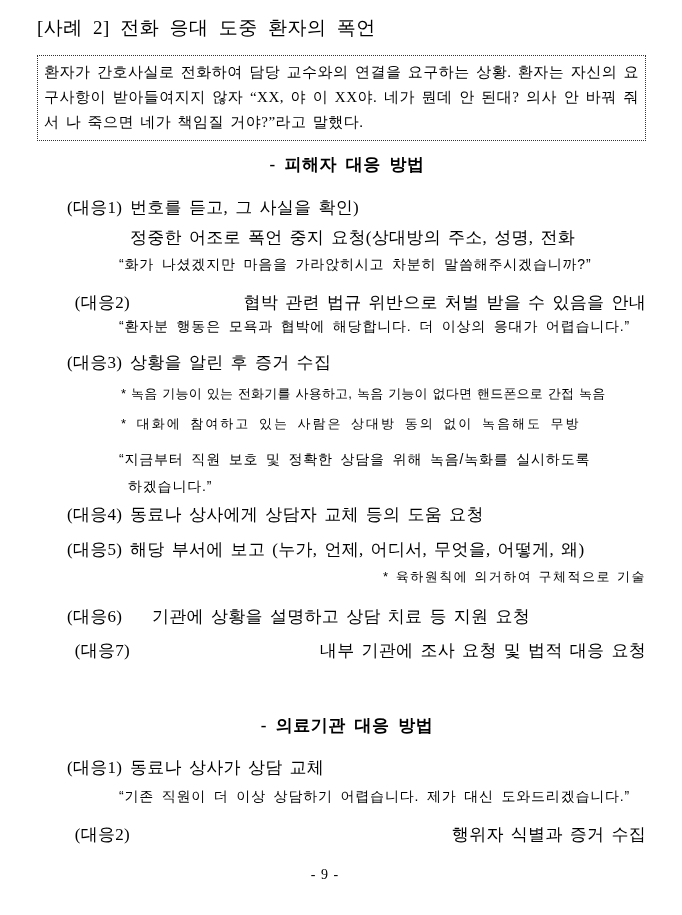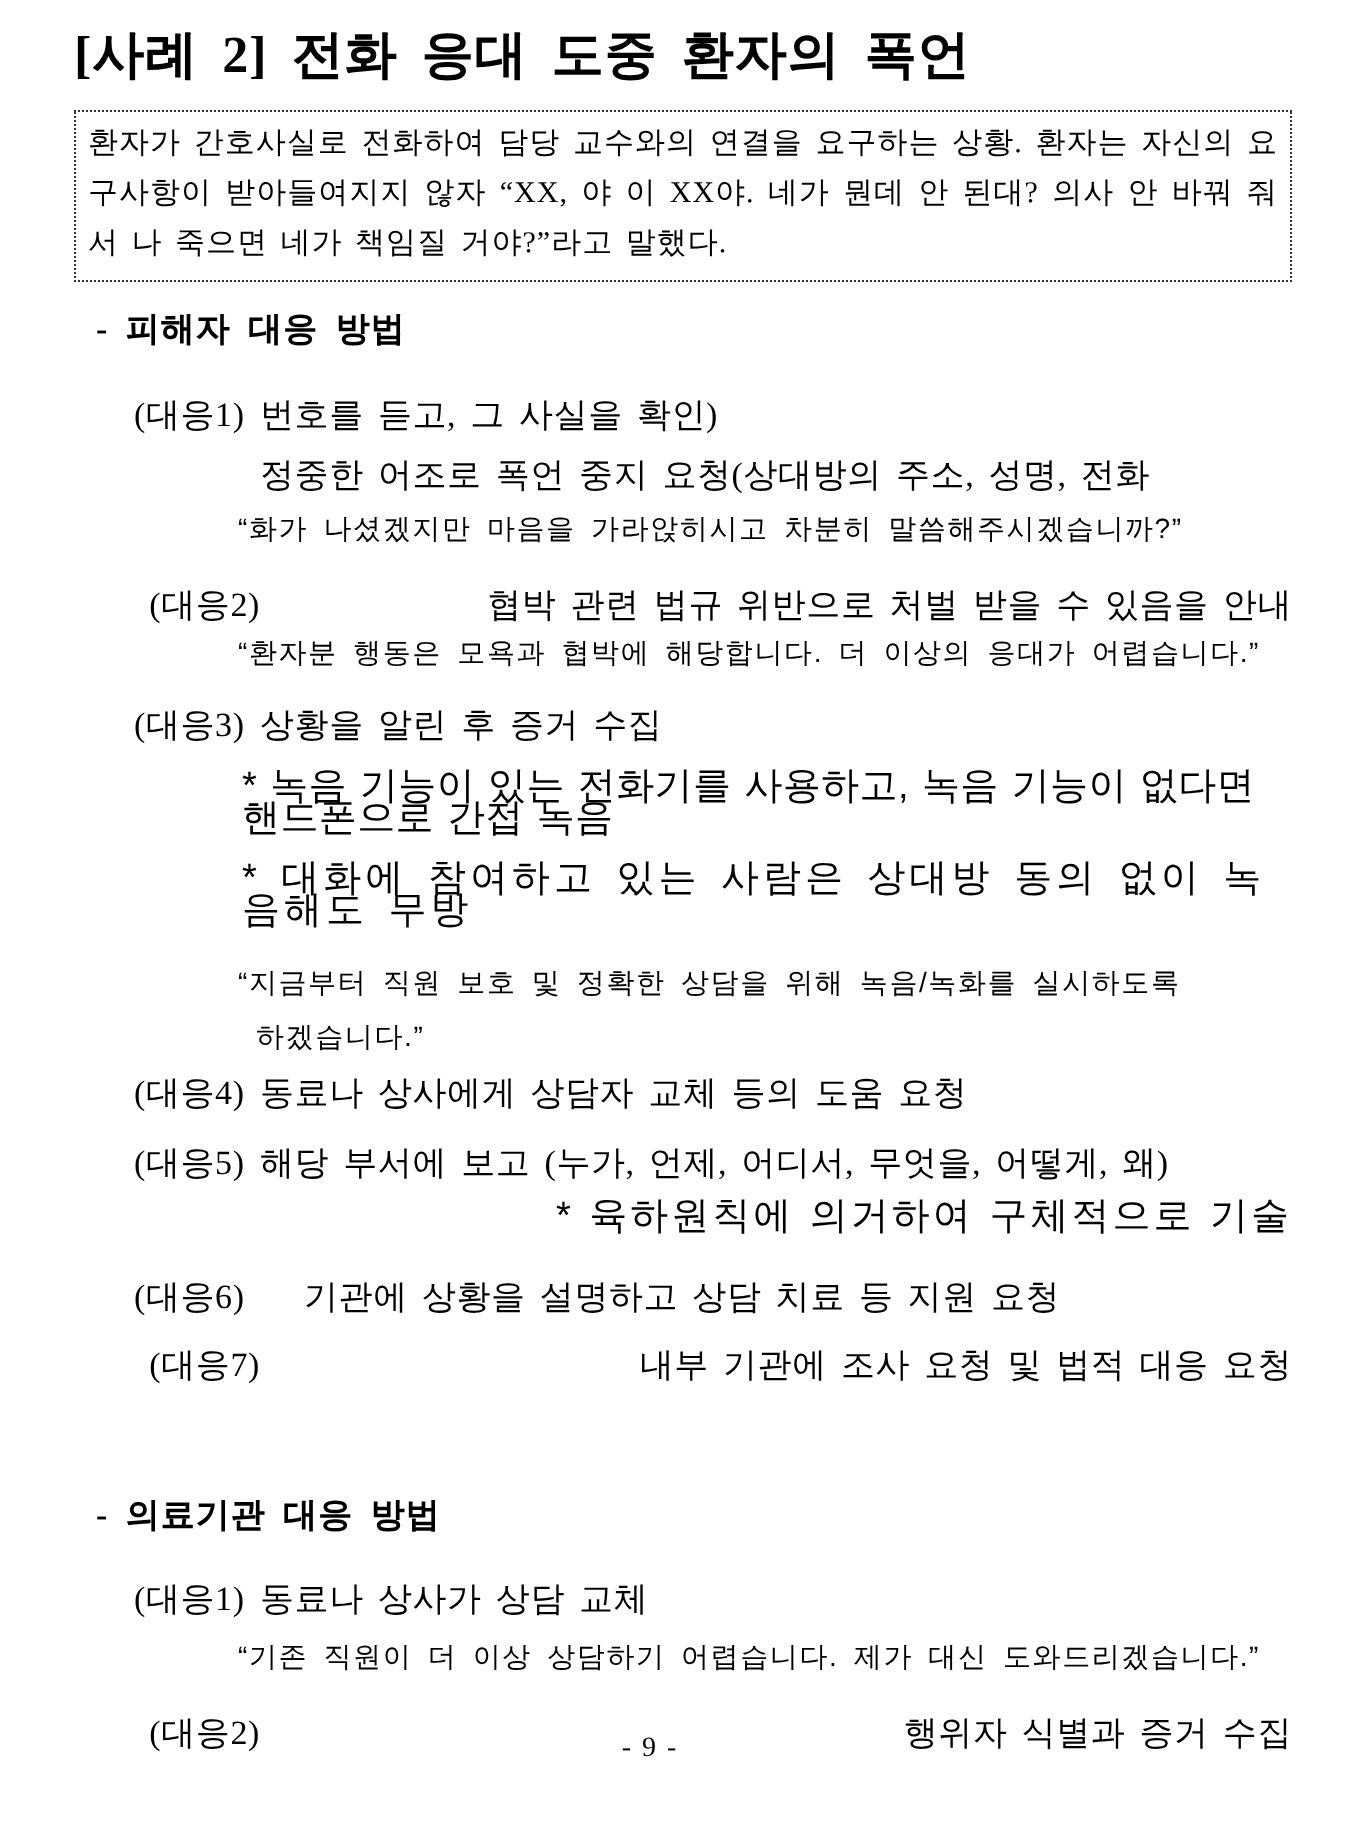--- a/index.html
+++ b/index.html
@@ -15,22 +15,22 @@
     font-family: "Liberation Serif", "DejaVu Serif", serif;
   }
   .page {
     position: relative;
     box-sizing: border-box;
     width: 682px;
     height: 915px;
     padding: 16px 36px 0 37px;
   }
   .title {
-    font-size: 26px;
-    font-weight: bold;
+    font-size: 19px;
+    font-weight: normal;
     letter-spacing: 0.5px;
     word-spacing: 5px;
     line-height: 24px;
   }
   .case-box {
     margin-top: 15px;
     border: 1px dotted #333333;
     padding: 4px 6px 5px 6px;
     font-size: 15px;
     line-height: 25px;
@@ -38,20 +38,21 @@
     word-spacing: 2px;
     text-align: justify;
   }
   .section-heading {
     margin-left: 11px;
     font-size: 17px;
     font-weight: bold;
     letter-spacing: 0.5px;
     word-spacing: 4px;
     line-height: 20px;
+    text-align: center;
   }
   .heading-gap1 { margin-top: 14px; }
   .heading-gap2 { margin-top: 50px; }
   .resp {
     display: flex;
     margin-left: 30px;
     font-size: 17px;
     line-height: 30px;
     letter-spacing: 0.3px;
     word-spacing: 2.5px;
@@ -74,21 +75,21 @@
     font-family: "Liberation Sans", "DejaVu Sans", sans-serif;
     font-size: 14px;
     line-height: 27px;
     letter-spacing: 0.8px;
     word-spacing: 3px;
   }
   .quote2 .cont { margin-left: 9px; }
   .bullet {
     margin-left: 84px;
     font-family: "Liberation Sans", "DejaVu Sans", sans-serif;
-    font-size: 19px;
+    font-size: 13px;
     line-height: 16px;
     letter-spacing: 0.2px;
     word-spacing: 1px;
   }
   .bullet.spaced {
     letter-spacing: 2px;
     word-spacing: 3px;
   }
   .bullet.indent2 { margin-left: 78px; letter-spacing: 1.5px; }
   .mt0  { margin-top: 0; }

